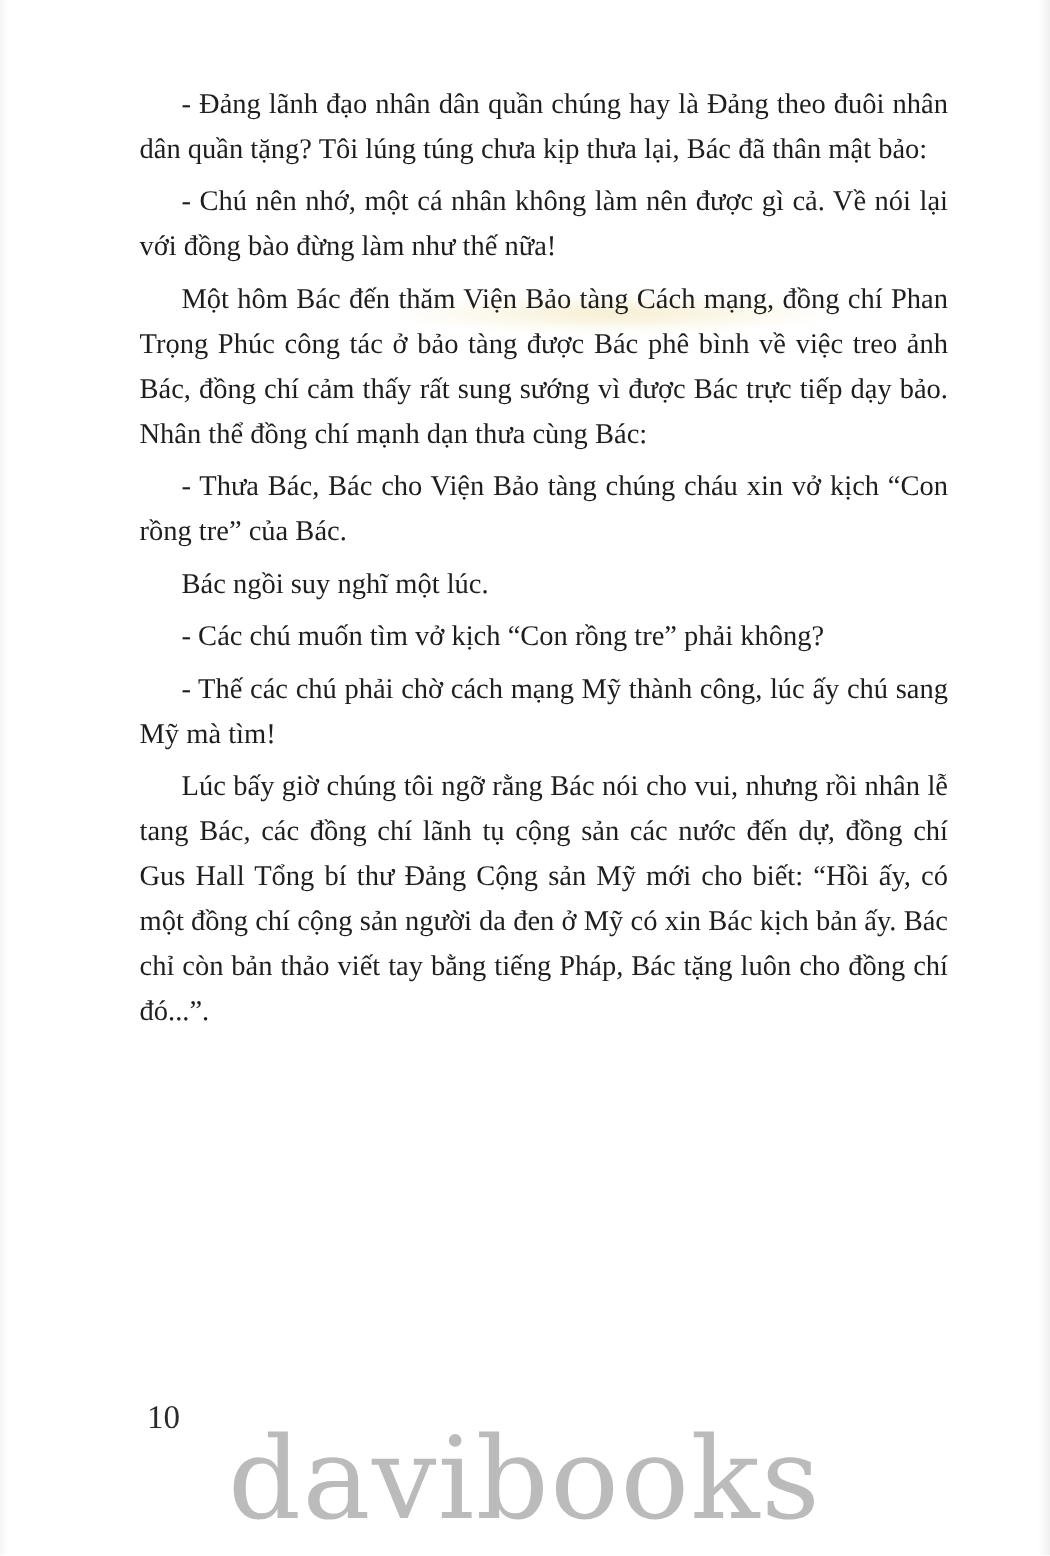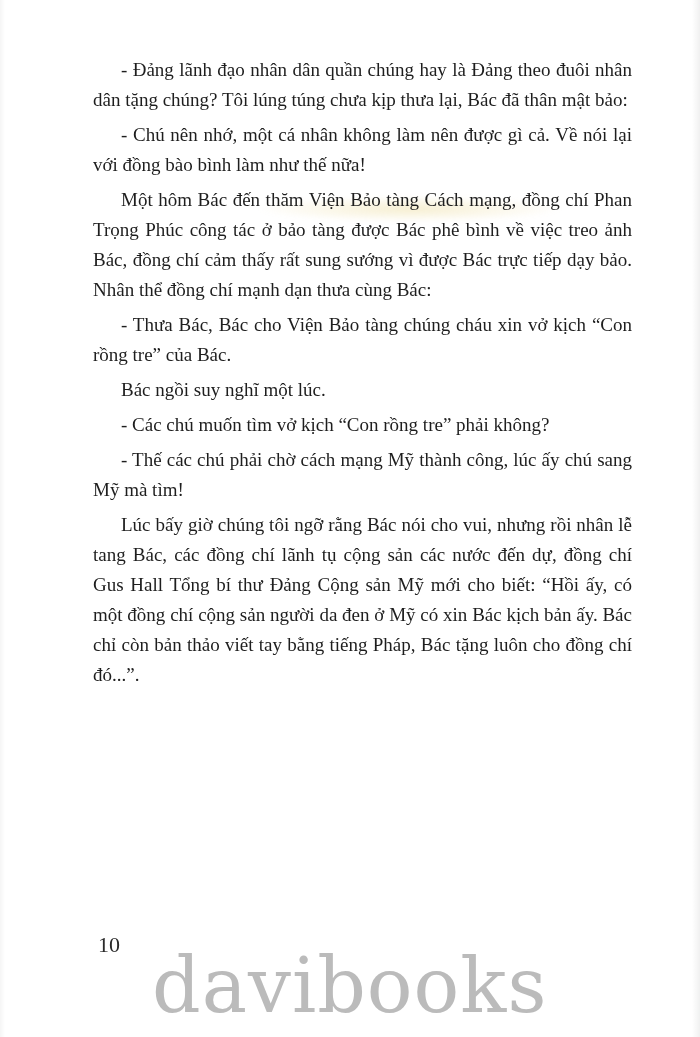--- a/index.html
+++ b/index.html
@@ -86,22 +86,22 @@
   }
 </style>
 </head>
 <body>
 
 <div>
 
   <div class="scan-artifact"></div>
 
   <div class="text-block">
-    <p>- Đảng lãnh đạo nhân dân quần chúng hay là Đảng theo đuôi nhân dân tặng chúng? Tôi lúng túng chưa kịp thưa lại, Bác đã thân mật bảo:</p>
-    <p>- Chú nên nhớ, một cá nhân không làm nên được gì cả. Về nói lại với đồng bào bình làm như thế nữa!</p>
+    <p>- Đảng lãnh đạo nhân dân quần chúng hay là Đảng theo đuôi nhân dân quần tặng? Tôi lúng túng chưa kịp thưa lại, Bác đã thân mật bảo:</p>
+    <p>- Chú nên nhớ, một cá nhân không làm nên được gì cả. Về nói lại với đồng bào đừng làm như thế nữa!</p>
     <p>Một hôm Bác đến thăm Viện Bảo tàng Cách mạng, đồng chí Phan Trọng Phúc công tác ở bảo tàng được Bác phê bình về việc treo ảnh Bác, đồng chí cảm thấy rất sung sướng vì được Bác trực tiếp dạy bảo. Nhân thể đồng chí mạnh dạn thưa cùng Bác:</p>
     <p>- Thưa Bác, Bác cho Viện Bảo tàng chúng cháu xin vở kịch “Con rồng tre” của Bác.</p>
     <p>Bác ngồi suy nghĩ một lúc.</p>
     <p>- Các chú muốn tìm vở kịch “Con rồng tre” phải không?</p>
     <p>- Thế các chú phải chờ cách mạng Mỹ thành công, lúc ấy chú sang Mỹ mà tìm!</p>
     <p>Lúc bấy giờ chúng tôi ngỡ rằng Bác nói cho vui, nhưng rồi nhân lễ tang Bác, các đồng chí lãnh tụ cộng sản các nước đến dự, đồng chí Gus Hall Tổng bí thư Đảng Cộng sản Mỹ mới cho biết: “Hồi ấy, có một đồng chí cộng sản người da đen ở Mỹ có xin Bác kịch bản ấy. Bác chỉ còn bản thảo viết tay bằng tiếng Pháp, Bác tặng luôn cho đồng chí đó...”.</p>
   </div>
 
   <div class="page-number">10</div>
 

